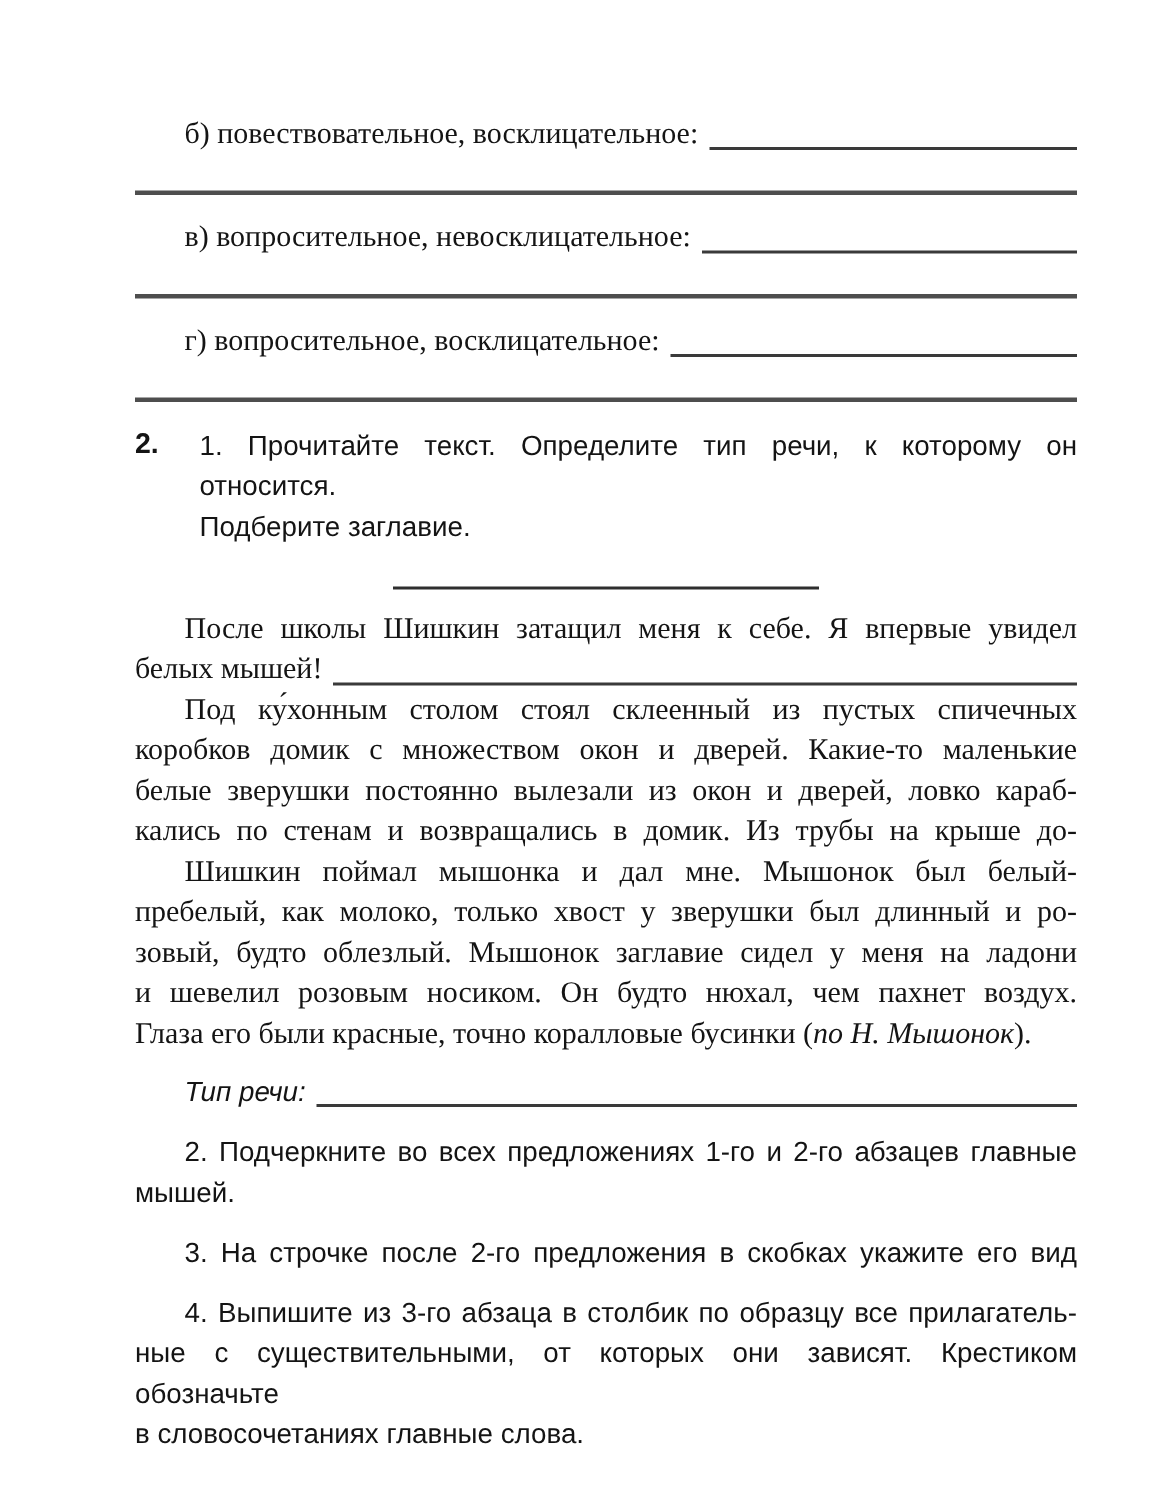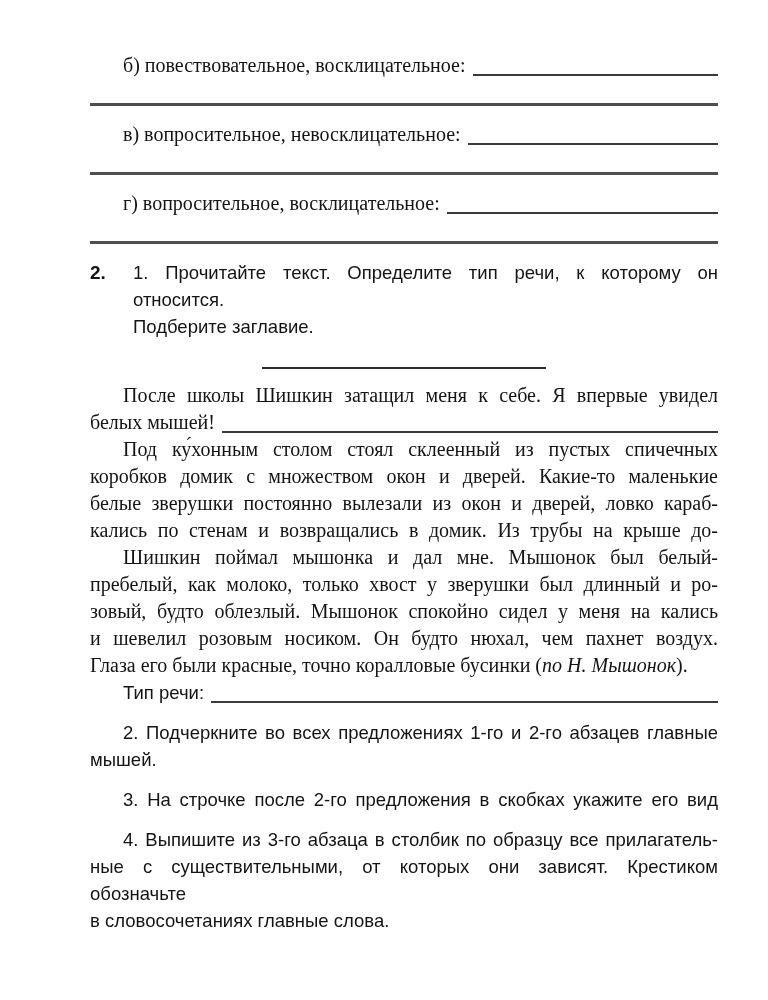--- a/index.html
+++ b/index.html
@@ -7,21 +7,21 @@
     position: relative;
     width: 768px;
     height: 1000px;
     background: #ffffff;
     color: #141414;
     overflow: hidden;
     font-family: "Liberation Serif", serif;
   }
   .content {
     margin: 0 50px 0 90px; 
-    padding-top: 52px;
+    padding-top: 76px;
   }
   .serif { font-family: "Liberation Serif", serif; font-size: 20px; line-height: 27px; }
   .sans  { font-family: "Liberation Sans", sans-serif; font-size: 18.5px; line-height: 27px; }
 
   .indent { padding-left: 33px; }
 
   
   .row-blank { display: flex; align-items: flex-end; }
   .blank {
     flex: 1;
@@ -58,21 +58,21 @@
     width: 284px;
     height: 2px;
     background: #2e2e2e;
     margin: 27px auto 0 auto;
   }
 
   .story { margin-top: 13px; }
   .story .s { height: 27px; }
   .ital { font-style: italic; }
 
-  .tip-row { margin-top: 0; }
+  .tip-row { margin-top: 11px; font-style: italic; }
 
   .task { margin-top: 13px; }
 </style>
 </head>
 <body>
 
 <div class="page">
   <div class="content">
 
     <div class="serif top-row row-blank indent">
@@ -111,21 +111,21 @@
       <div class="s row-blank">
         <span>белых мышей!</span>
         <span class="blank"></span>
       </div>
       <div class="s jline indent">Под ку́хонным столом стоял склеенный из пустых спичечных</div>
       <div class="s jline">коробков домик с множеством окон и дверей. Какие-то маленькие</div>
       <div class="s jline">белые зверушки постоянно вылезали из окон и дверей, ловко караб-</div>
       <div class="s jline">кались по стенам и возвращались в домик. Из трубы на крыше до-</div>
       <div class="s jline indent">Шишкин поймал мышонка и дал мне. Мышонок был белый-</div>
       <div class="s jline">пребелый, как молоко, только хвост у зверушки был длинный и ро-</div>
-      <div class="s jline">зовый, будто облезлый. Мышонок спокойно сидел у меня на кались</div>
+      <div class="s jline">зовый, будто облезлый. Мышонок заглавие сидел у меня на ладони</div>
       <div class="s jline">и шевелил розовым носиком. Он будто нюхал, чем пахнет воздух.</div>
       <div class="s"><span>Глаза его были красные, точно коралловые бусинки (</span><span class="ital">по Н. Мышонок</span><span>).</span></div>
     </div>
 
     <div class="sans tip-row row-blank indent">
       <span>Тип речи:</span>
       <span class="blank"></span>
     </div>
 
     <div class="task sans">

